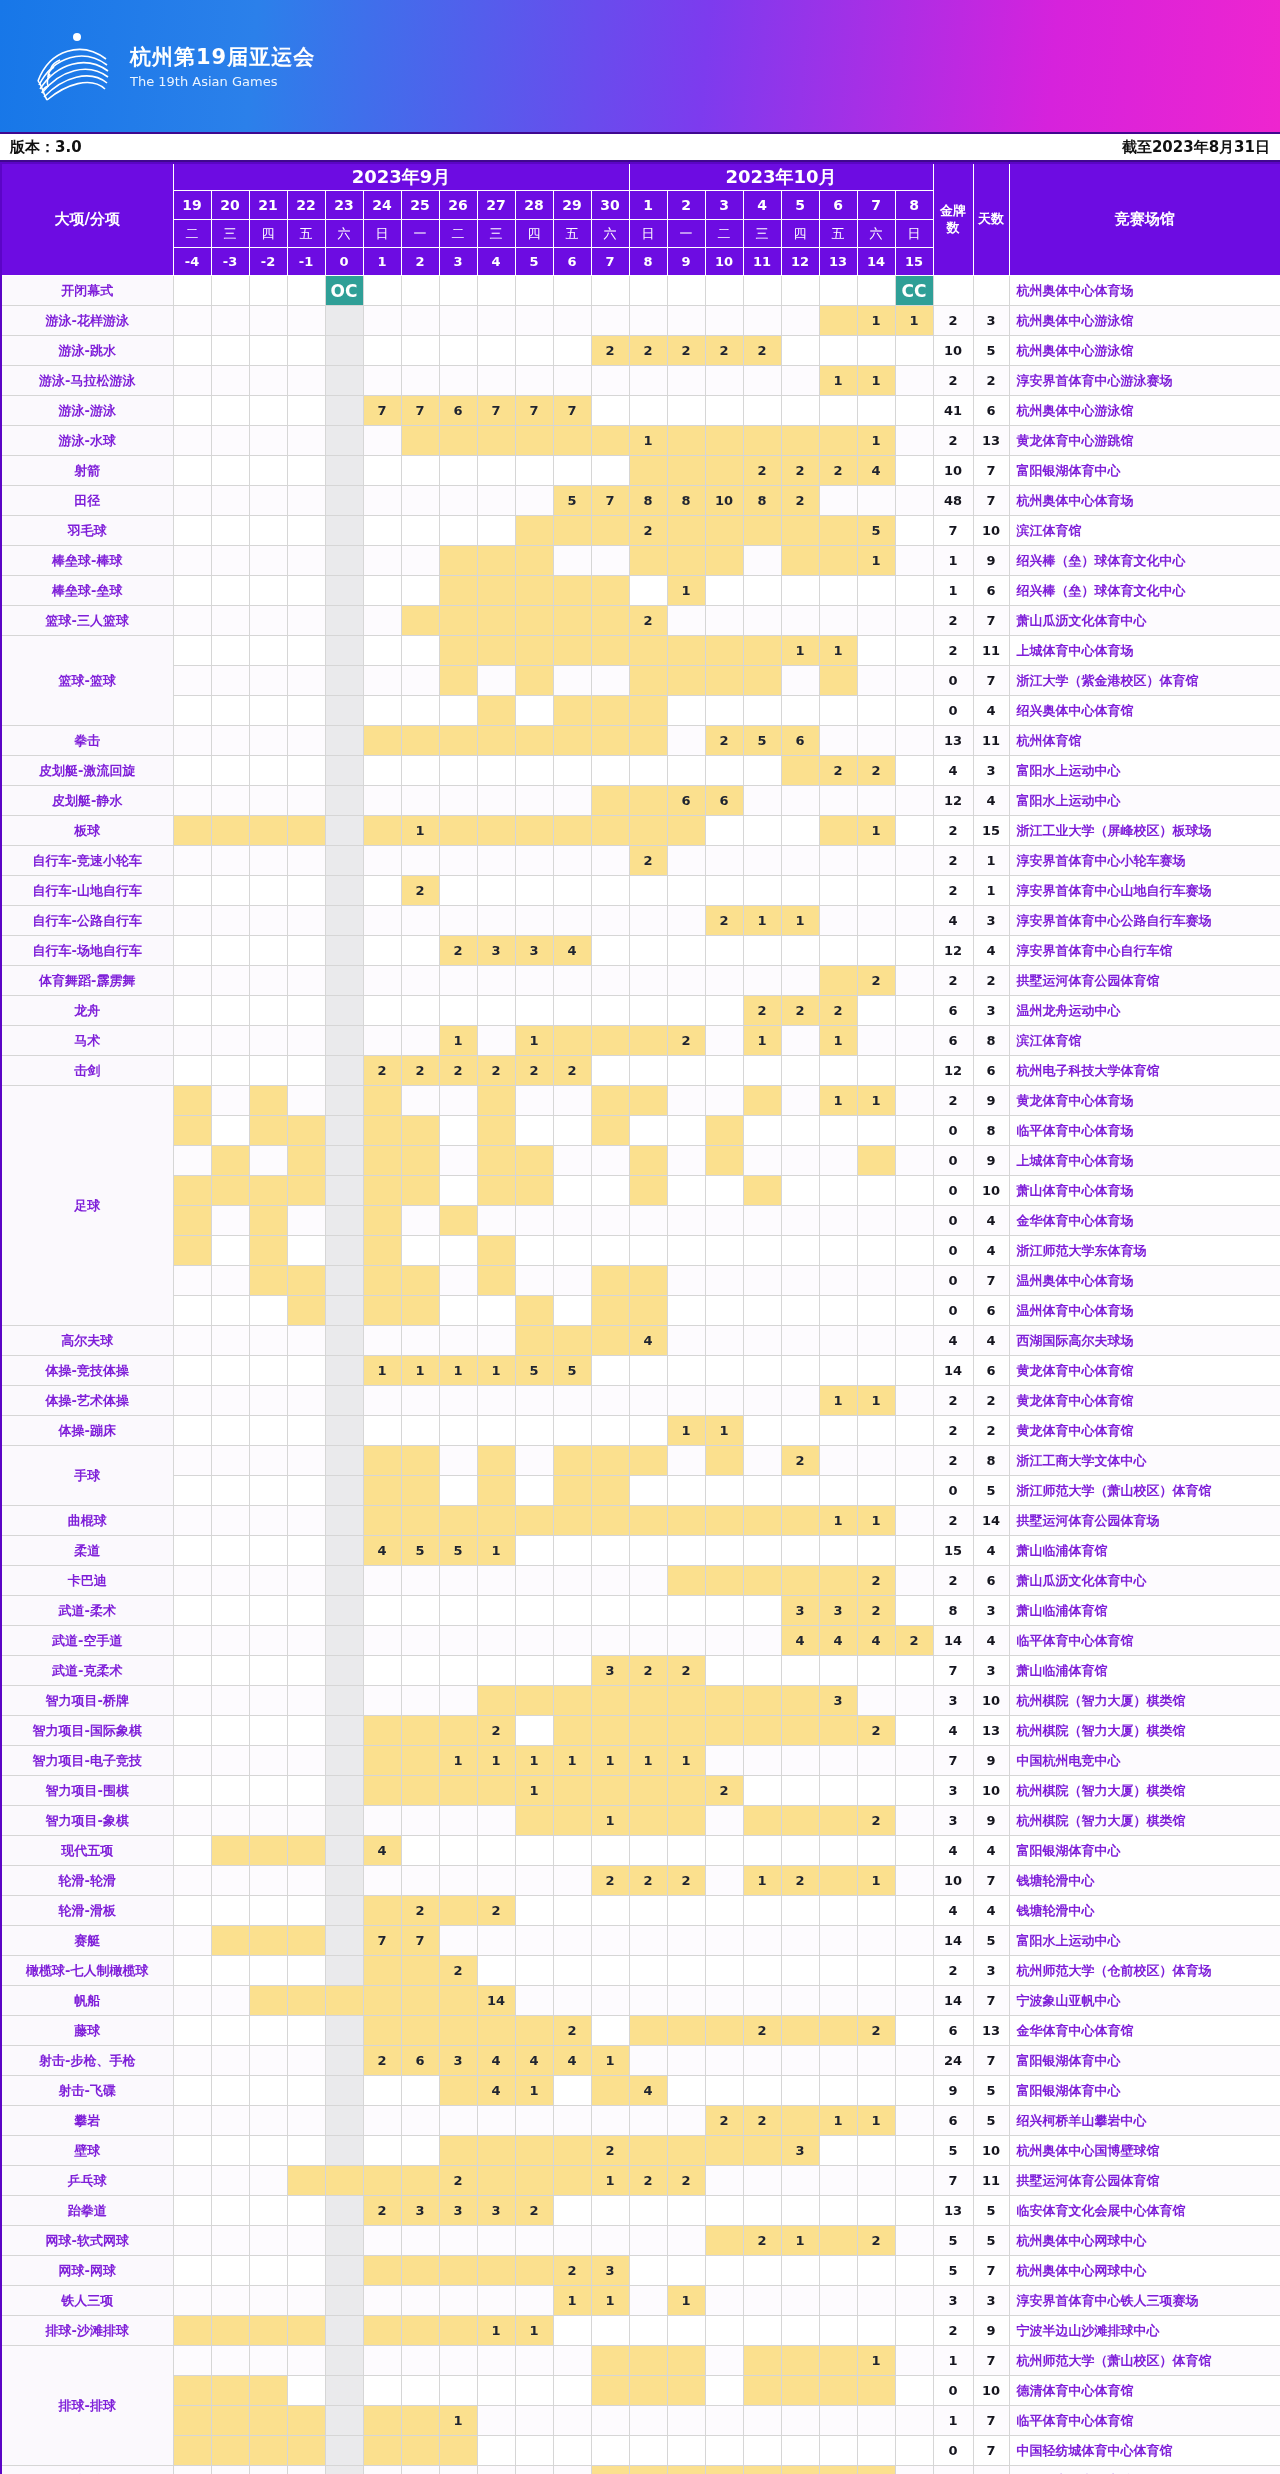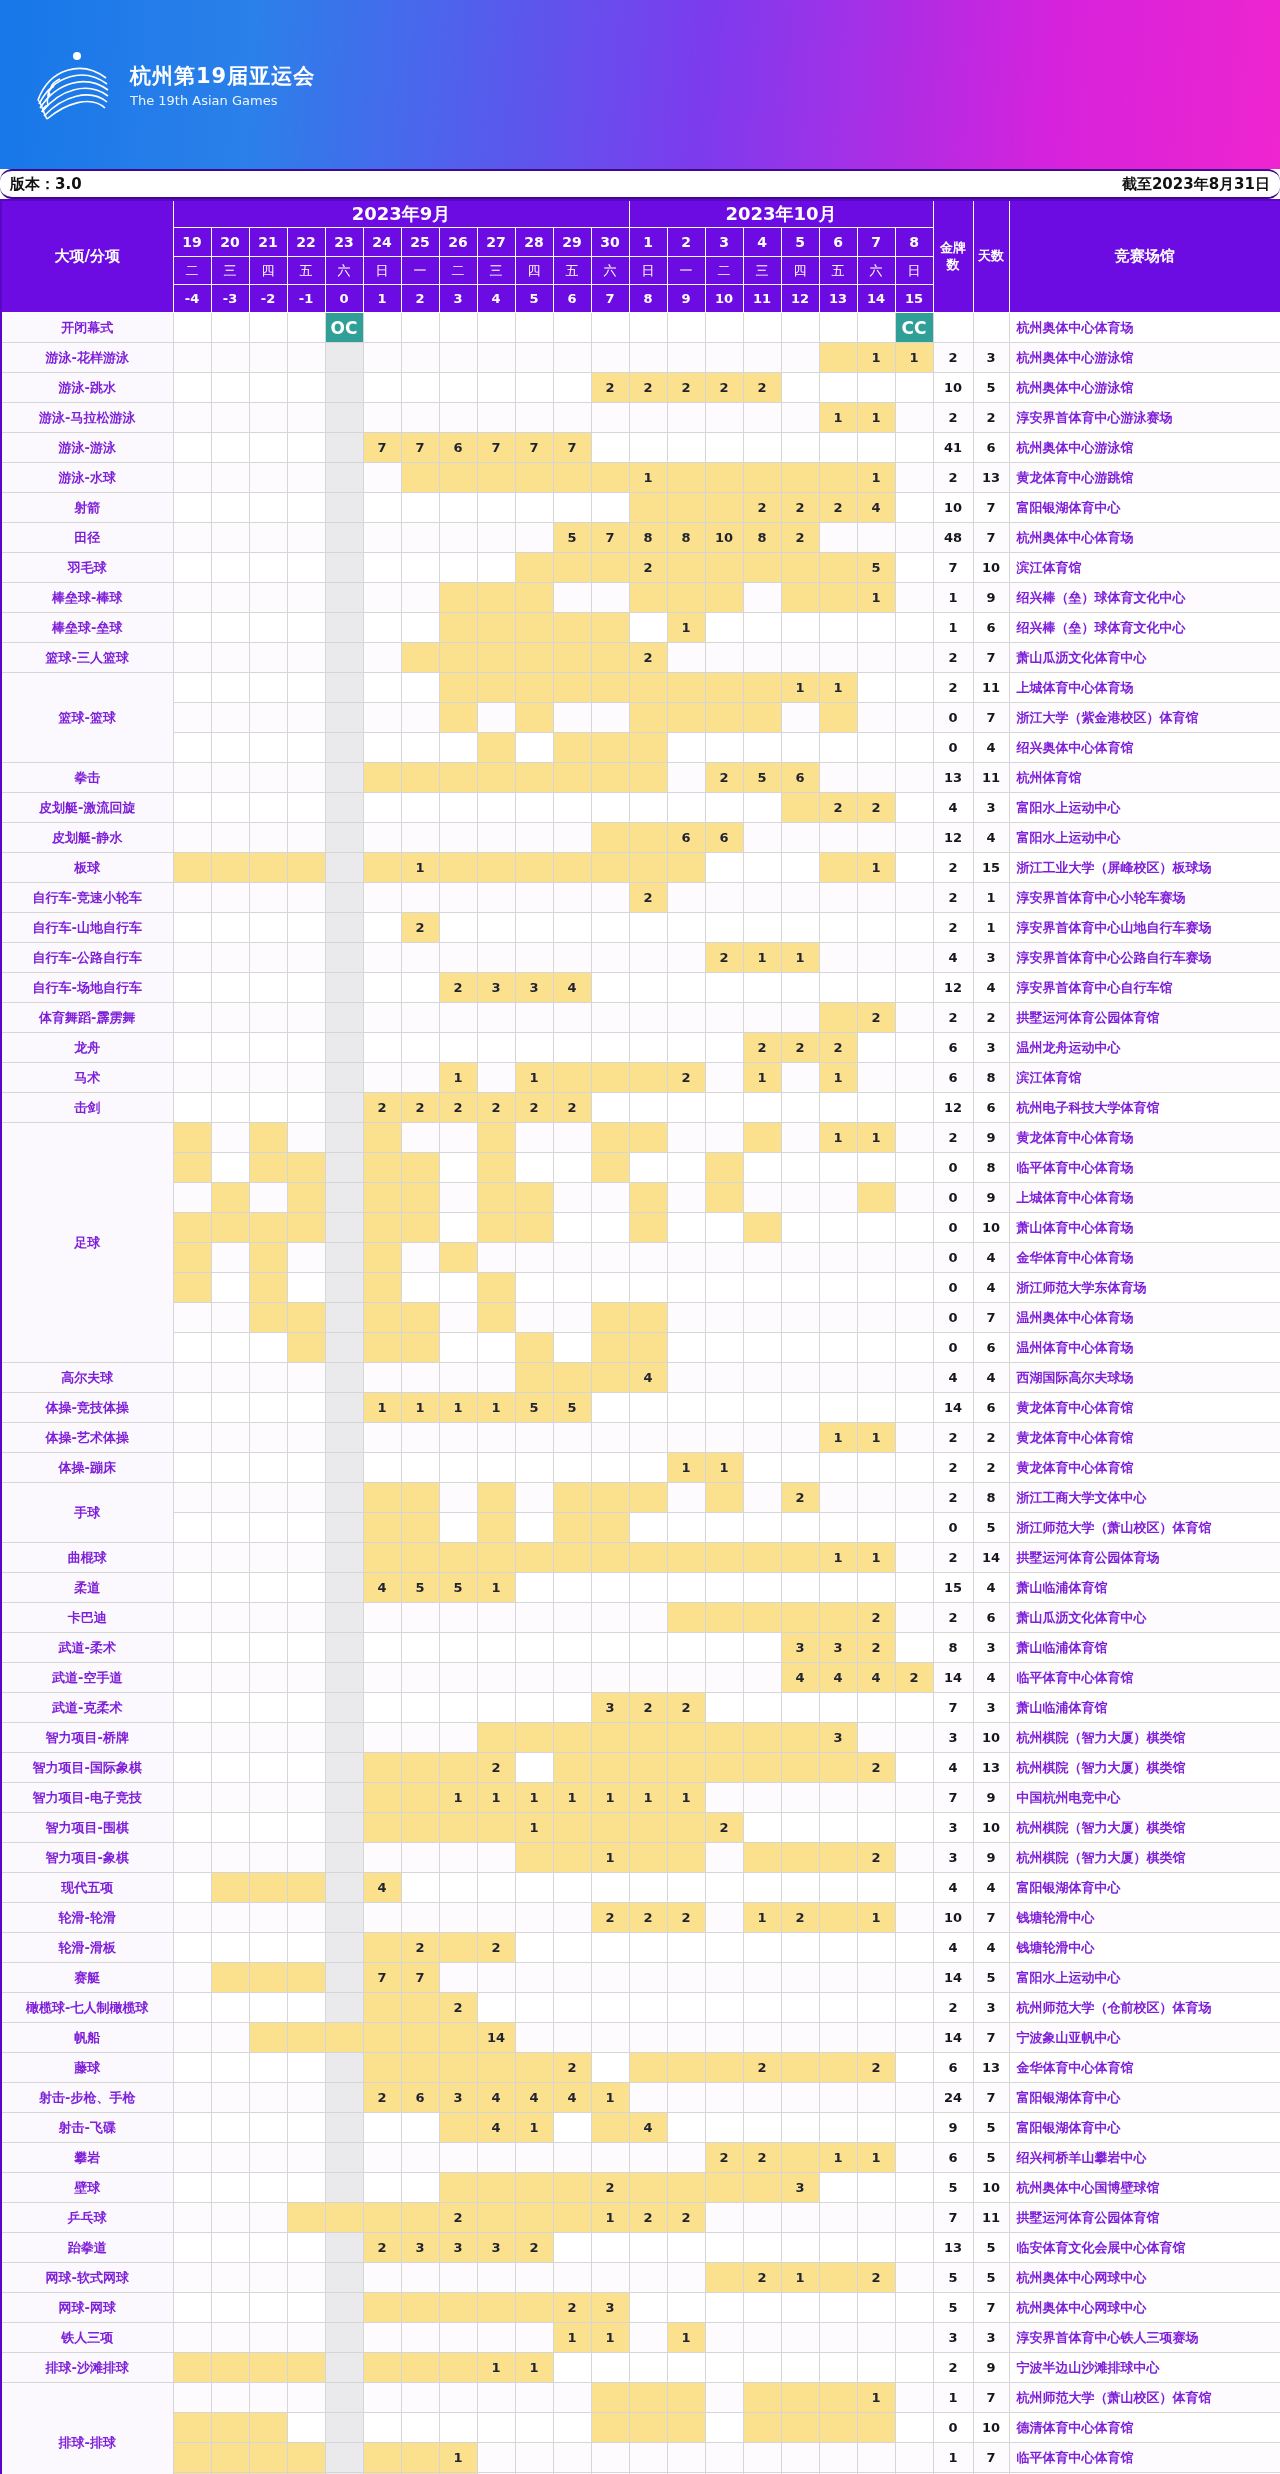--- a/index.html
+++ b/index.html
@@ -1,30 +1,30 @@
 <!DOCTYPE html>
 <html><head>
 <meta charset="utf-8">
 <style>
   html,body{margin:0;padding:0;background:#ffffff;}
   body{width:1280px;font-family:"DejaVu Sans","Liberation Sans",sans-serif;-webkit-font-smoothing:antialiased;}
   .page{width:1280px;}
 
   
-  .banner{height:169px;display:flex;align-items:center;
+  .banner{height:132px;display:flex;align-items:center;
     background:linear-gradient(95deg,#1777e8 0%,#2b80ea 20%,#7d3bee 55%,#d622dc 82%,#ee25cf 100%);}
   .logo{display:flex;align-items:center;gap:14px;margin-left:30px;width:335px;flex:0 0 auto;}
   .logo svg{display:block;}
   .logo-t1{color:#fff;font-size:21px;font-weight:bold;letter-spacing:1px;}
   .logo-t2{color:#eaf4ff;font-size:13px;margin-top:3px;}
   .title{flex:1;text-align:center;color:#fff;font-size:46px;font-weight:bold;letter-spacing:3px;margin-right:120px;text-shadow:0 2px 4px rgba(60,0,120,.25);}
 
   
   .version-bar{height:26px;background:#fff;border-top:2px solid #40088f;border-bottom:2px solid #40088f;
-    display:flex;justify-content:space-between;align-items:center;padding:0 10px;font-size:15px;font-weight:bold;color:#111;border-radius:12px;}
+    display:flex;justify-content:space-between;align-items:center;padding:0 10px;font-size:15px;font-weight:bold;color:#111;}
 
   
   table{border-collapse:collapse;table-layout:fixed;width:1280px;border:2px solid #5b05c6;}
   thead td{background:#6d0ce2;color:#fff;text-align:center;border:1px solid rgba(255,255,255,.85);font-weight:bold;}
   td{overflow:hidden;white-space:nowrap;}
   .h-corner{font-size:15px;}
   .h-month{font-size:18px;height:24px;}
   .h-date{font-size:14px;height:26px;}
   .h-wd{font-size:13px;height:25px;font-weight:normal;}
   .h-idx{font-size:13px;height:25px;}

